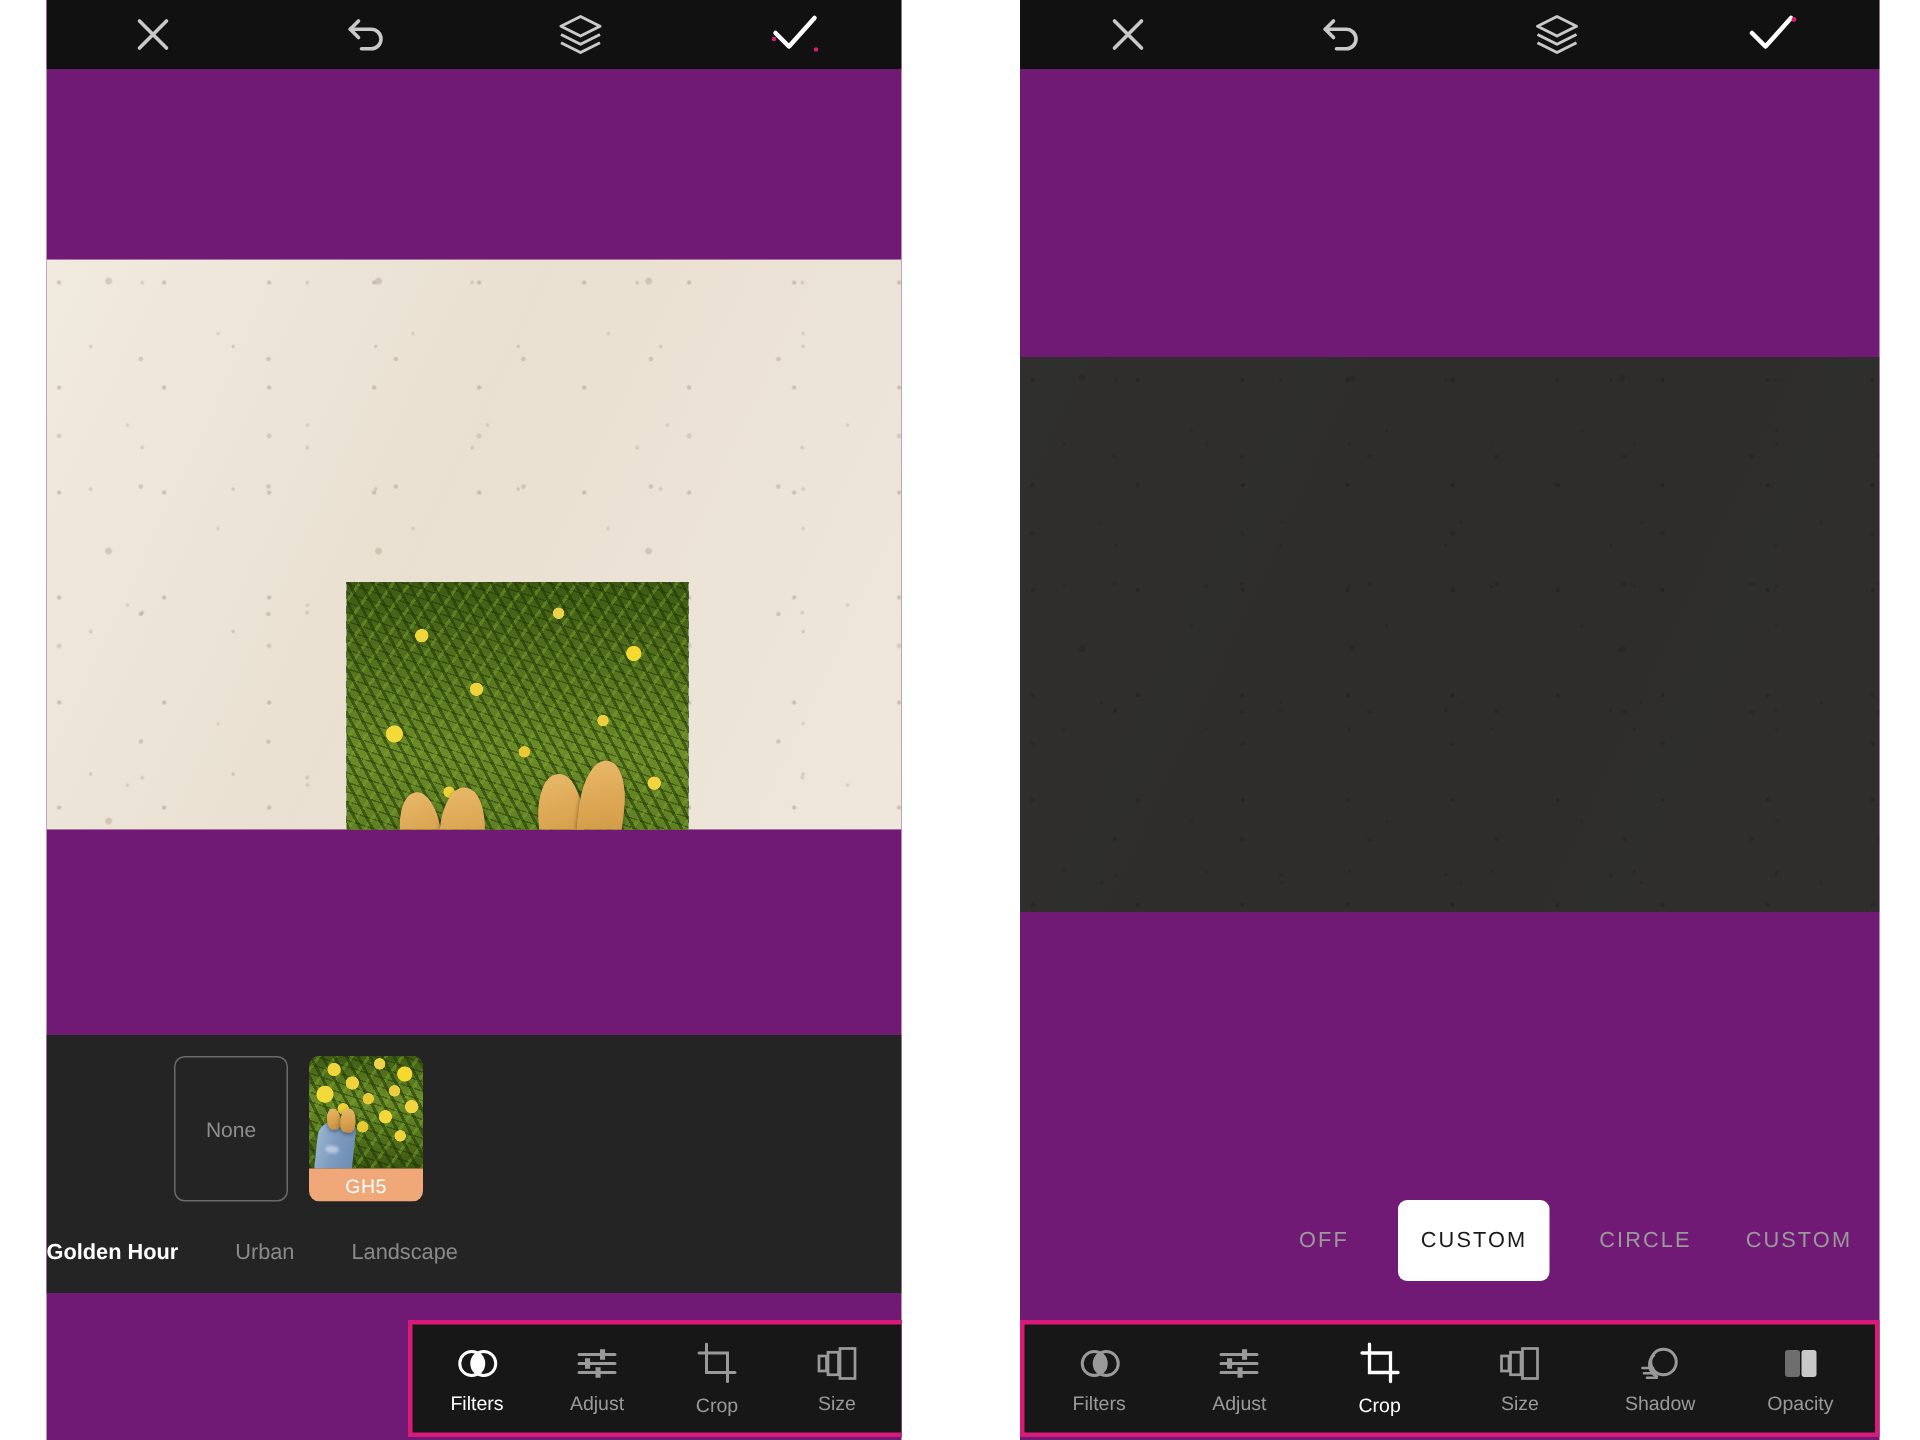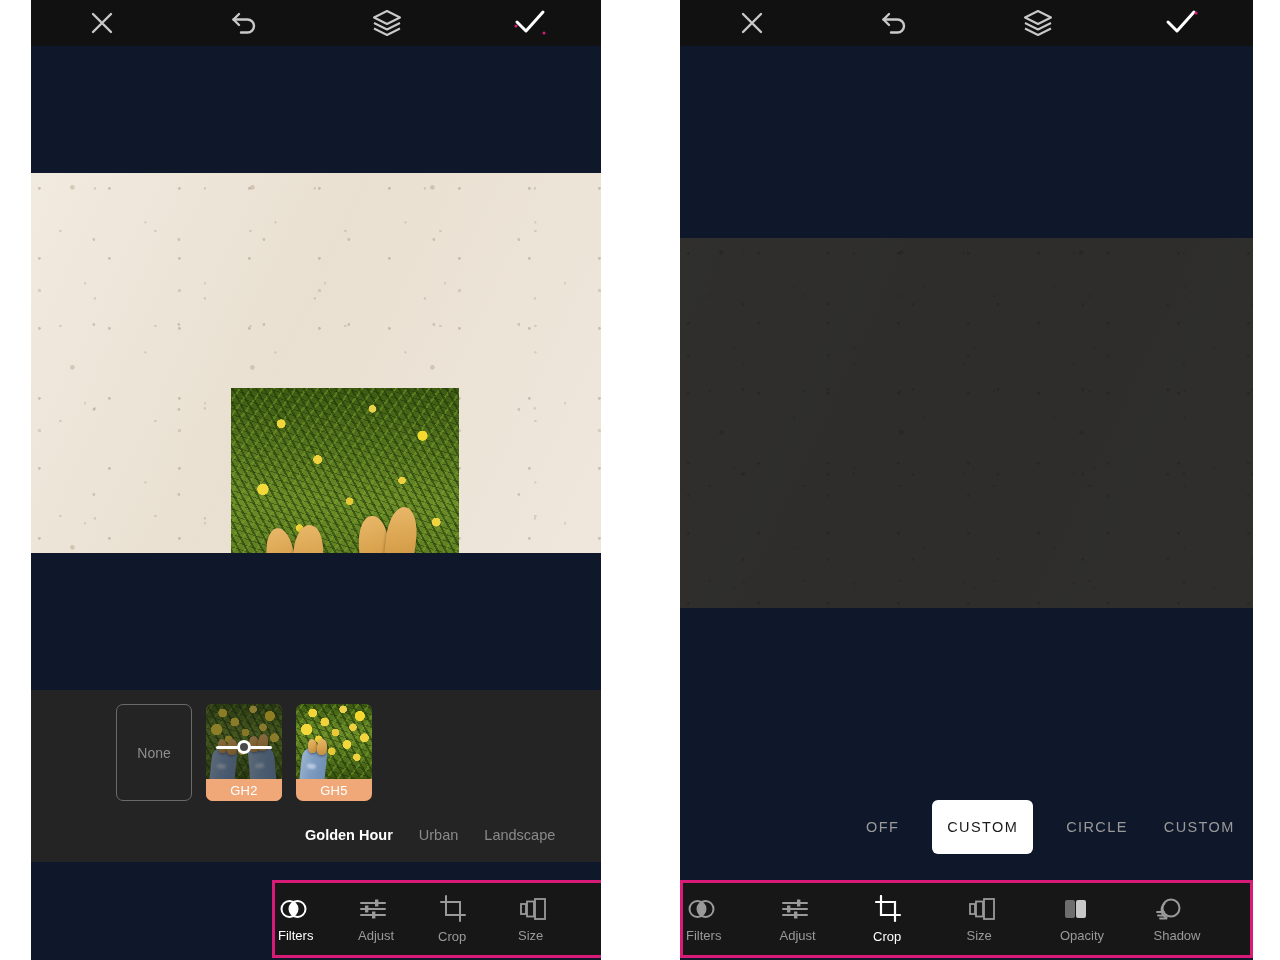--- a/index.html
+++ b/index.html
@@ -7,21 +7,21 @@
     width: 1280px; height: 960px;
     background: #ffffff;
     font-family: "Liberation Sans", sans-serif;
     overflow: hidden;
   }
   .stage { position: relative; width: 1280px; height: 960px; background: #ffffff; }
 
   
   .panel {
     position: absolute; top: 0; height: 960px;
-    background: #0f172a; overflow: hidden;
+    background: #701a75; overflow: hidden;
   }
   #panel-left  { left: 31px;  width: 570px; }
   #panel-right { left: 680px; width: 573px; }
 
   
   .topbar {
     position: absolute; top: 0; left: 0; right: 0; height: 46px;
     background: #111111;
     display: flex; align-items: center;
   }
@@ -147,40 +147,40 @@
   .slider-ov {
     position: absolute; left: 10px; right: 10px; top: 36px; height: 14px; z-index: 3;
   }
   .slider-ov .bar { position: absolute; left:0; right:0; top:6px; height:3px; background:#fff; border-radius:2px; }
   .slider-ov .knob {
     position: absolute; left: 50%; top: 0; width: 14px; height: 14px; margin-left:-7px;
     border-radius: 50%; background: #4a4a4a; border: 3px solid #ffffff;
   }
   .cat-row {
     position: absolute; left: 0; right: 0; top: 131px; height: 28px;
-    display: flex; align-items: center; gap: 26px; padding-left: 274px;
+    display: flex; align-items: center; gap: 38px; 
   }
   .cat { color: #8a8a8a; font-size: 14.5px; white-space: nowrap; cursor: pointer; }
   .cat.active { color: #ffffff; font-weight: bold; }
 
   
   #crop-row {
     position: absolute; left: 0; right: 0; top: 806px; height: 42px;
     display: flex; align-items: center; gap: 30px; padding-left: 183px;
   }
   .cropopt {
     color: #9a9a9a; font-size: 14.5px; letter-spacing: 1.4px;
     white-space: nowrap; cursor: pointer; padding: 7px 3px;
   }
   .cropopt.active {
     background: #ffffff; color: #1a1a1a; border-radius: 6px; padding: 19px 15px;
   }
   .tool {
     flex: 1 1 0; display: flex; flex-direction: column;
-    justify-content: center; gap: 6px;
+    align-items: center; justify-content: center; gap: 6px;
     height: 100%; cursor: pointer;
   }
   .tool .tname { font-size: 13px; color: #9a9a9a; white-space: nowrap; }
   .tool.active .tname { color: #ffffff; }
   .tool svg { display: block; }
 
   
   #bottom-left-wrap {
     position: absolute; left: 241px; bottom: 2px; width: 332px; height: 78px;
   }
@@ -238,36 +238,20 @@
     </div>
 
     <div id="filter-strip">
       <div class="thumb-row">
 
         <div class="thumb none">
           <span>None</span>
         </div>
 
 
-        <div class="thumb selected">
-          <div class="mini">
-            <div class="grass"></div>
-            <div class="leg l"></div>
-              <div class="leg r"></div>
-            <div class="shoe a"></div>
-              <div class="shoe b"></div>
-            <div class="shoe c"></div>
-              <div class="shoe d"></div>
-          </div>
-          <div class="slider-ov">
-            <div class="bar"></div>
-            <div class="knob"></div>
-          </div>
-          <div class="tlabel">GH2</div>
-        </div>
 
 
 
         <div class="thumb">
           <div class="mini">
             <div class="grass"></div>
             <div class="leg l"></div>
             <div class="shoe a"></div>
               <div class="shoe b"></div>
 
@@ -392,30 +376,30 @@
         <div class="tool">
           <svg width="30" height="26" viewBox="0 0 30 26">
             <rect x="3" y="8" width="5" height="10" stroke="#9a9a9a" stroke-width="1.8" fill="none"></rect>
             <rect x="9" y="5.5" width="7" height="15" stroke="#9a9a9a" stroke-width="1.8" fill="none"></rect>
             <rect x="17" y="3" width="10" height="20" stroke="#9a9a9a" stroke-width="1.8" fill="none"></rect>
           </svg>
           <span class="tname">Size</span>
         </div>
         <div class="tool">
           <svg width="30" height="26" viewBox="0 0 30 26">
-            <rect x="5" y="4" width="10" height="18" rx="2" fill="#6e6e6e"></rect>
-            <rect x="16" y="4" width="10" height="18" rx="2" fill="#c8c8c8"></rect>
-          </svg>
-          <span class="tname">Opacity</span>
-        </div>
-        <div class="tool">
-          <svg width="30" height="26" viewBox="0 0 30 26">
             <circle cx="17" cy="12" r="8.5" stroke="#9a9a9a" stroke-width="2" fill="none"></circle>
             <path d="M3 16 H10 M4 19.5 H11 M6 22.5 H12.5" stroke="#9a9a9a" stroke-width="1.8" stroke-linecap="round"></path>
             <path d="M10.5 7.5 a8.5 8.5 0 0 0 2 14" stroke="#9a9a9a" stroke-width="2" fill="none" stroke-linecap="round"></path>
           </svg>
           <span class="tname">Shadow</span>
         </div>
+        <div class="tool">
+          <svg width="30" height="26" viewBox="0 0 30 26">
+            <rect x="5" y="4" width="10" height="18" rx="2" fill="#6e6e6e"></rect>
+            <rect x="16" y="4" width="10" height="18" rx="2" fill="#c8c8c8"></rect>
+          </svg>
+          <span class="tname">Opacity</span>
+        </div>
       </div>
     </div>
   </div>
 
 </div>
 
 </body></html>

